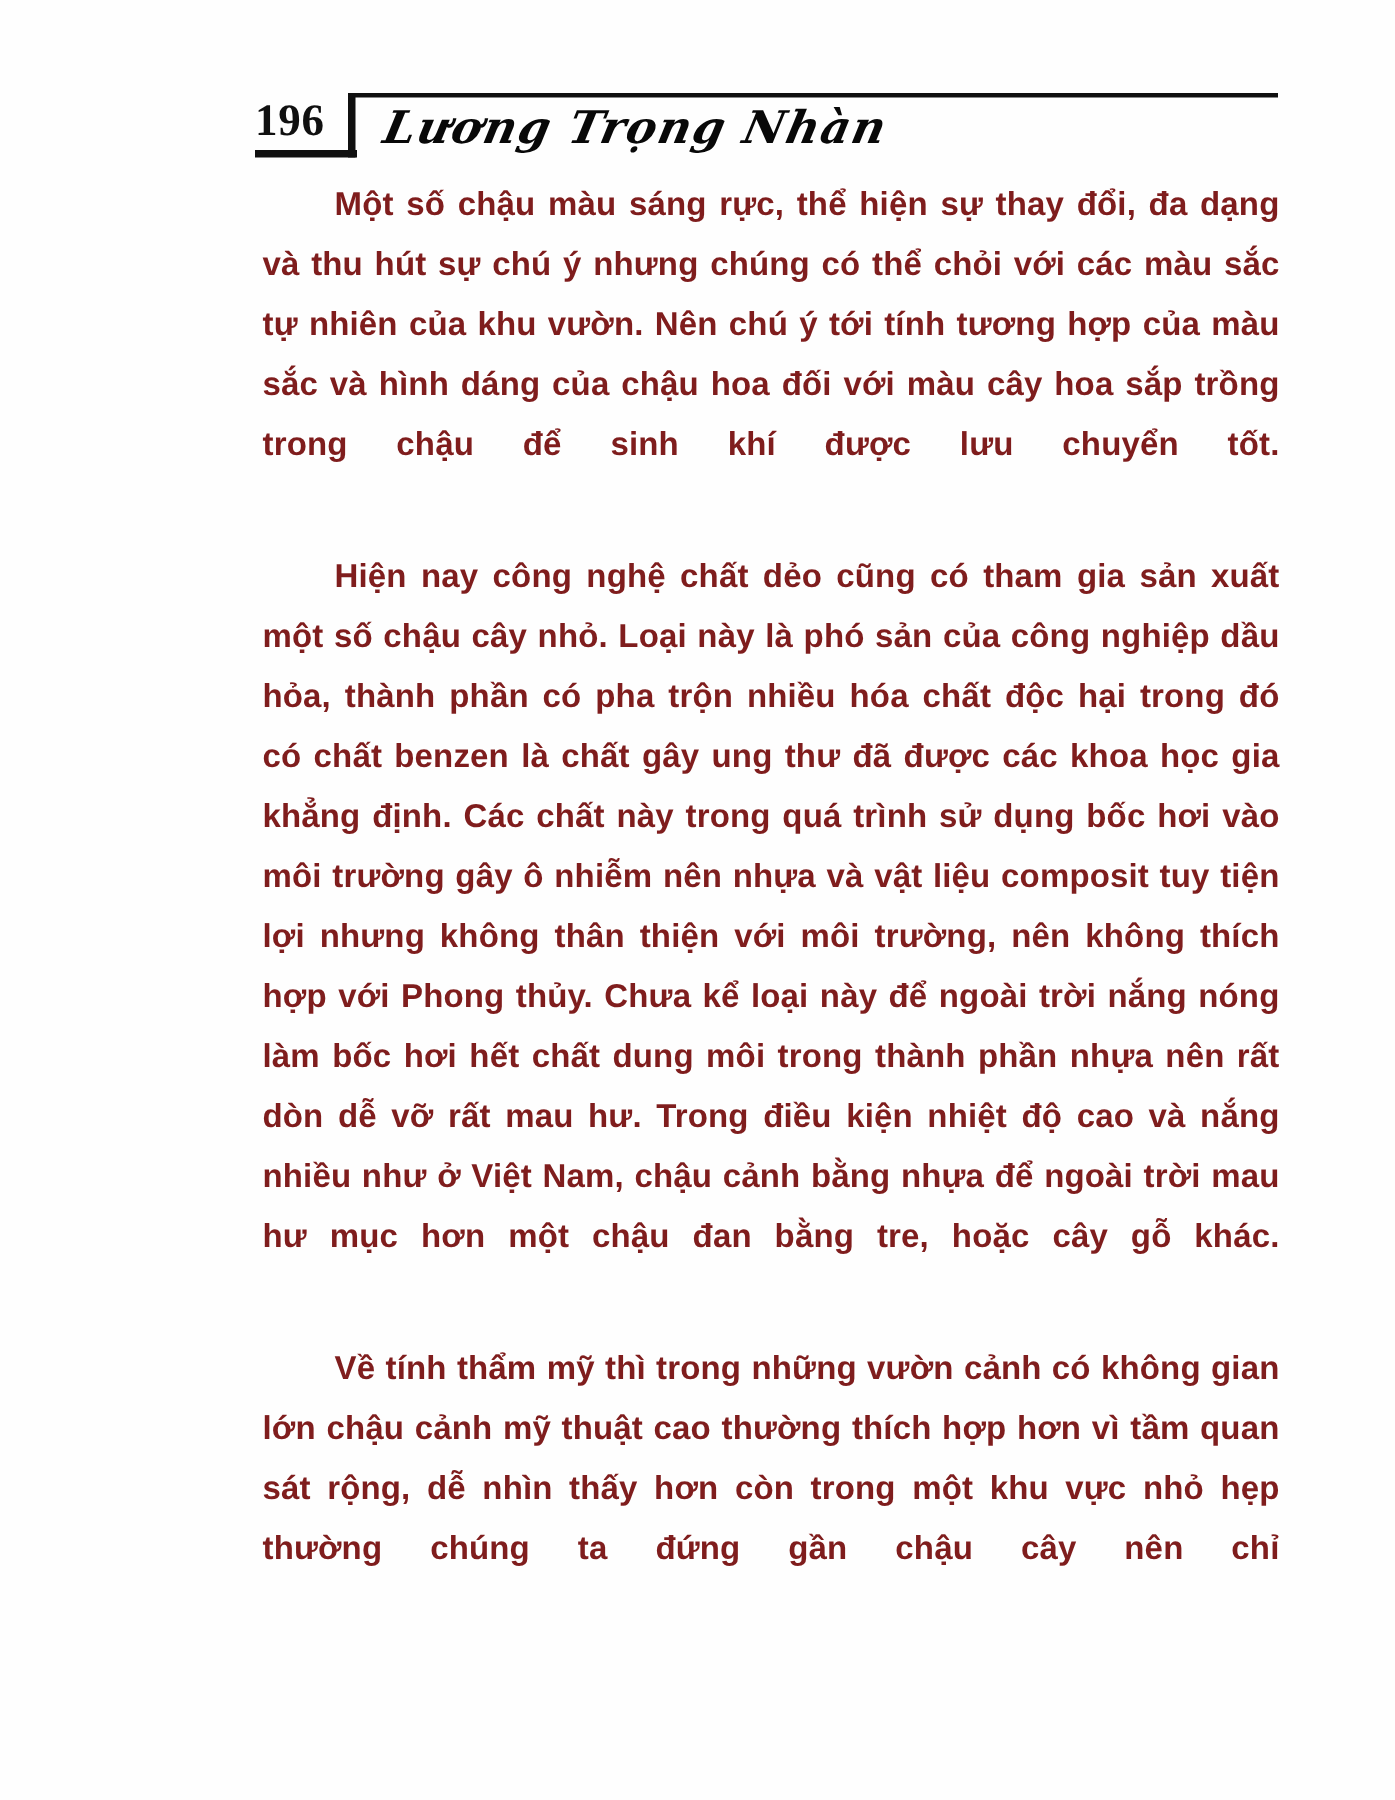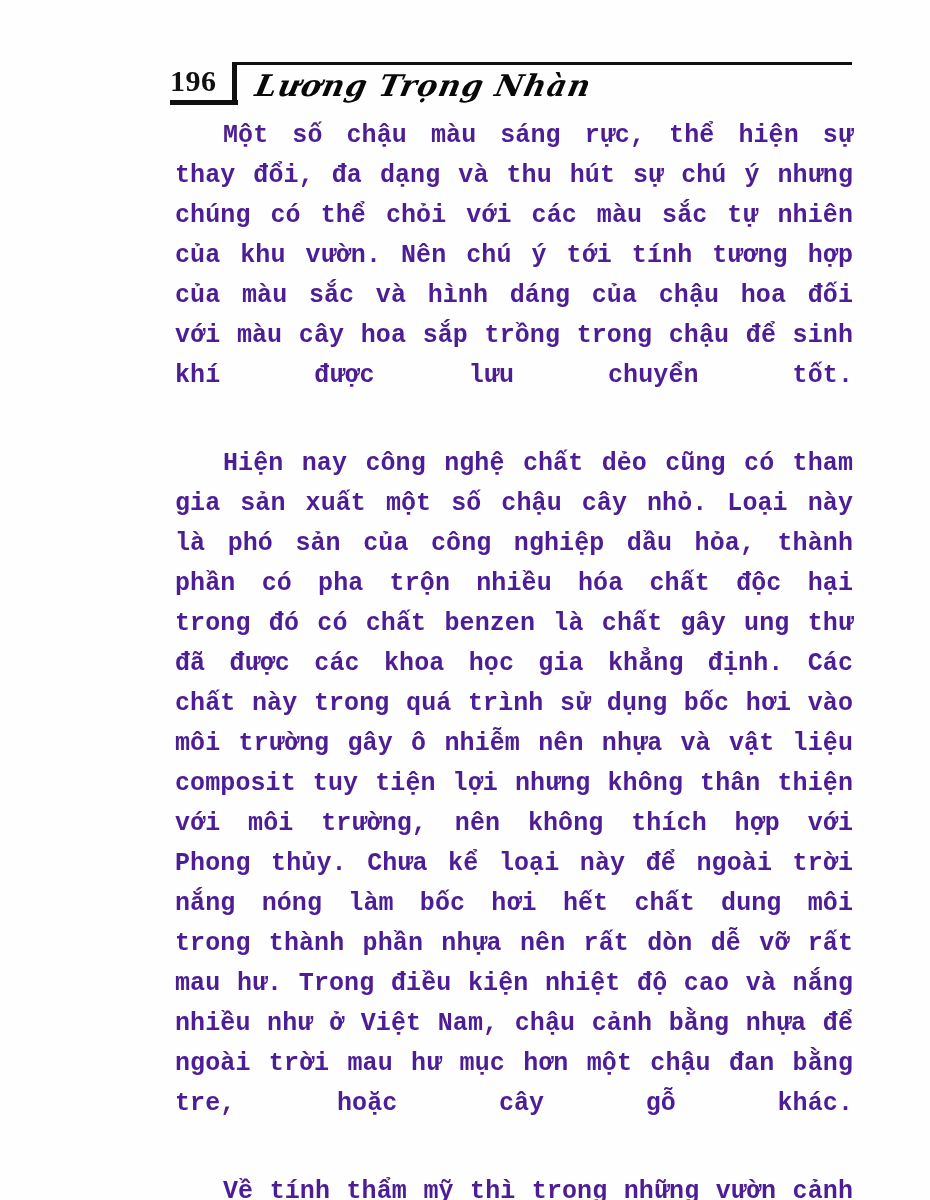--- a/index.html
+++ b/index.html
@@ -92,27 +92,27 @@
     left: 175px;
     top: 116px;
     width: 678px;
   }
 
   .para {
     margin: 0 0 8px 0;
     text-align: justify;
     text-justify: inter-word;
     text-indent: 48px;
-    font-family: Liberation Mono, monospace;
+    font-family: Liberation Sans, sans-serif;
     font-weight: 700;
-    font-size: 25px;
+    font-size: 22px;
     line-height: 40px;
     letter-spacing: 0.1px;
     word-spacing: 0.5px;
-    color: #4c1d95;
+    color: #7f1d1d;
     -webkit-font-smoothing: none;
   }
   .para:last-child {
     margin-bottom: 0;
   }
   
   .para::after {
     content: "";
     display: inline-block;
     width: 100%;

